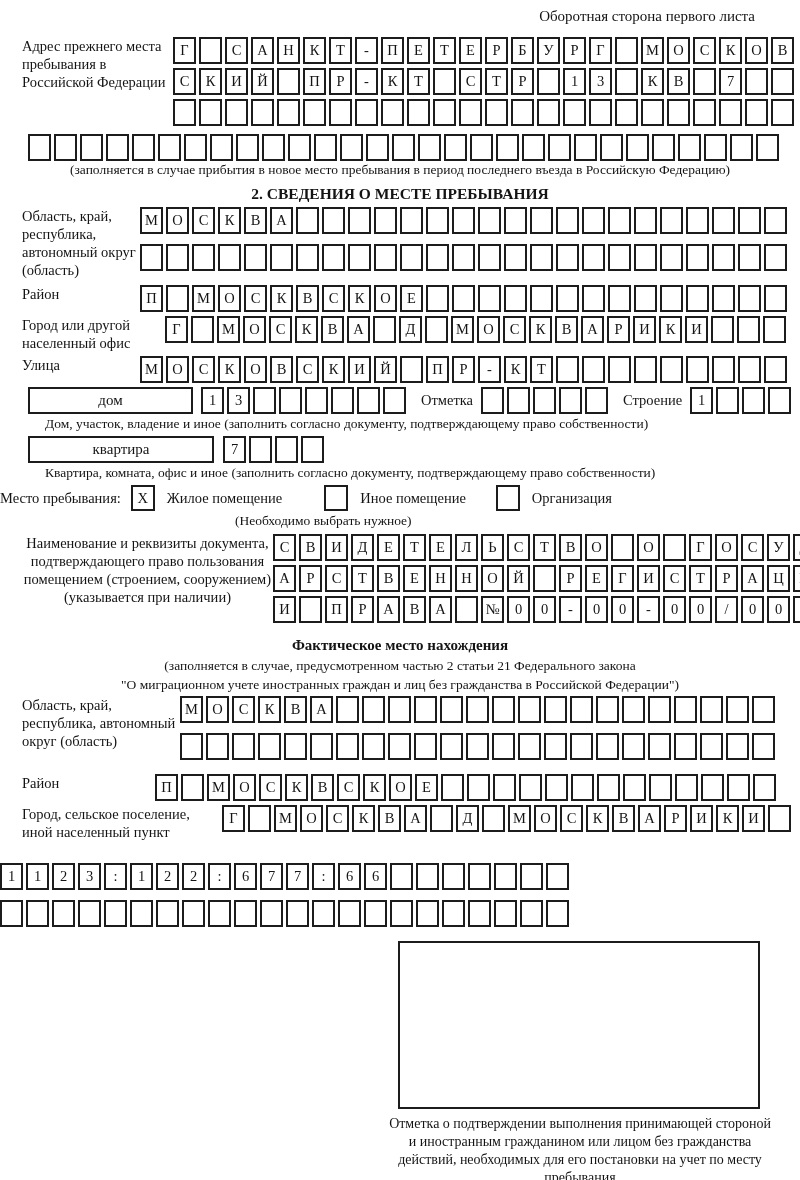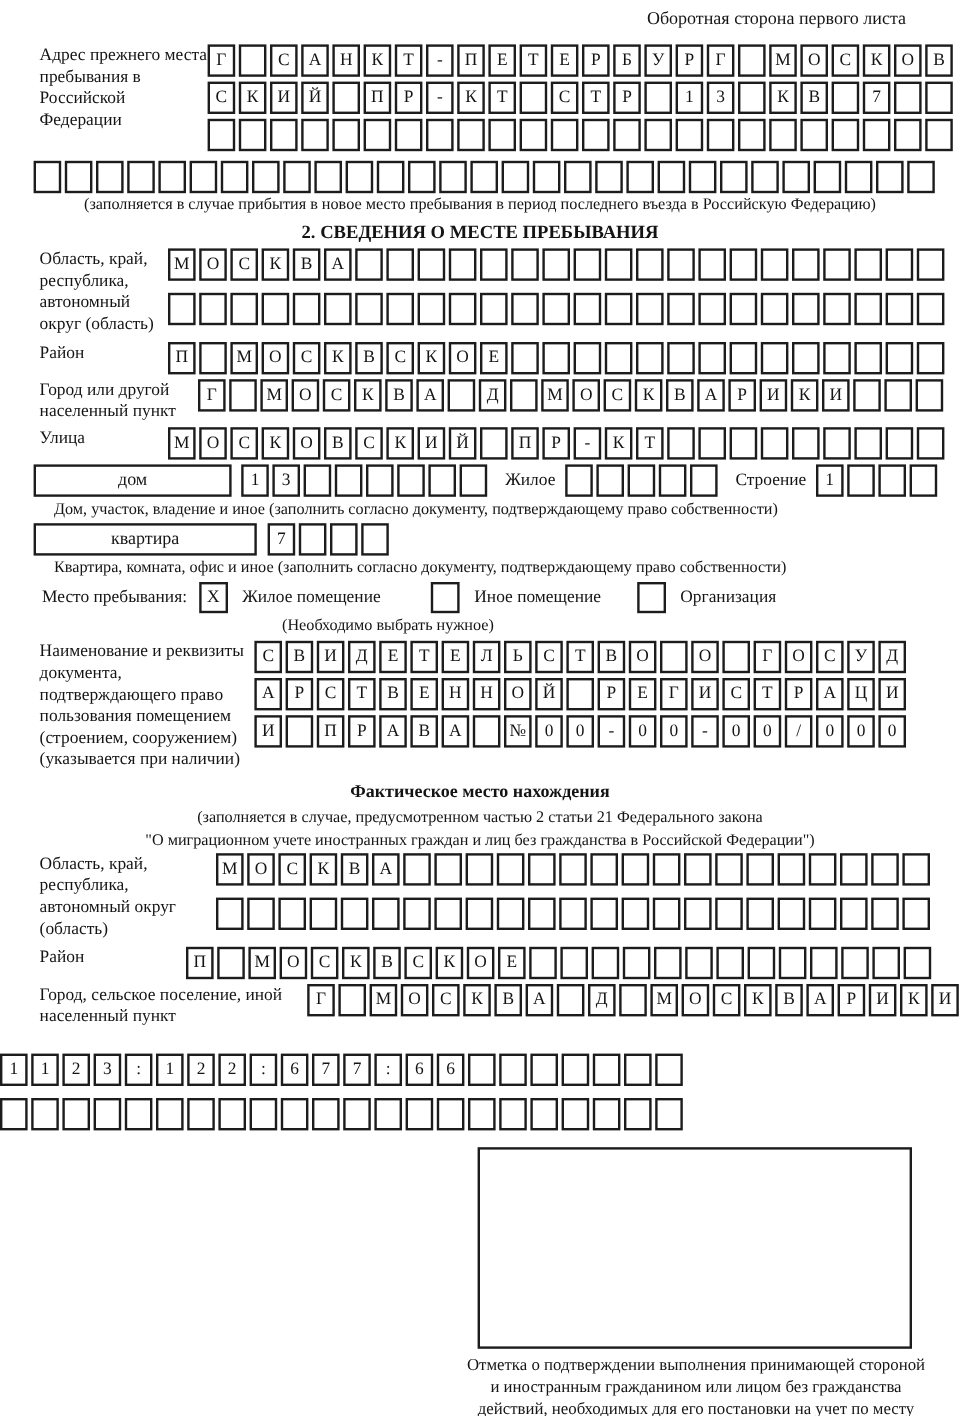--- a/index.html
+++ b/index.html
@@ -17,44 +17,44 @@
   .cell {
     flex: none; width: 23px; height: 27px; margin-right: 3px;
     border: 2px solid #1c1c1c;
     display: flex; align-items: center; justify-content: center;
     font-size: 14.5px; line-height: 1;
   }
   .cellcol .cells { margin-bottom: 4px; }
   .cellcol.gap12 .cells { margin-bottom: 10px; }
 
   .field { display: flex; align-items: flex-start; margin-bottom: 4px; }
-  .flabel { flex: none; font-size: 14.5px; line-height: 18px; padding-left: 33px; }
+  .flabel { flex: none; font-size: 14.5px; line-height: 18px; padding-left: 22px; }
   .w173 { width: 173px; } .w140 { width: 140px; } .w165 { width: 165px; }
-  .w240 { width: 212px; } .w180 { width: 180px; } .w155 { width: 155px; }
-  .w222 { width: 256px; }
+  .w240 { width: 273px; text-align: center; } .w180 { width: 180px; } .w155 { width: 155px; }
+  .w222 { width: 222px; }
 
   .note { font-size: 13.5px; line-height: 18px; }
   .center { text-align: center; }
   .indent { padding-left: 45px; margin: 1px 0 3px 0; }
 
   .sec-title { text-align: center; font-weight: bold; font-size: 15.5px; margin: 6px 0 4px 0; }
 
   .fullrow { margin: 3px 0 0 28px; }
 
   .inline-row { display: flex; align-items: center; margin: 2px 0 0 28px; text-align: center; }
   .wide-box {
     flex: none; height: 27px; border: 2px solid #1c1c1c;
     display: flex; align-items: center; justify-content: center;
     font-size: 15px;
   }
   .dom-box { width: 165px; margin-right: 8px; }
   .kv-box { width: 186px; margin-right: 9px; }
   .inline-label { font-size: 14.5px; margin: 0 8px 0 12px; }
 
-  .mesto-row { display: flex; align-items: center; padding-left: 35px; margin-top: 2px; }
+  .mesto-row { display: flex; align-items: center; margin-top: 2px; }
   .mesto-label { font-size: 14.5px; margin-right: 10px; }
   .checkbox {
     flex: none; width: 24px; height: 26px; border: 2px solid #1c1c1c;
     display: flex; align-items: center; justify-content: center;
     font-size: 14.5px; margin-right: 12px;
   }
   .opt-label { font-size: 14.5px; }
   .opt-label.gap-a { margin-right: 42px; }
   .opt-label.gap-b { margin-right: 30px; }
   .mesto-note { margin: 1px 0 4px 235px; font-size: 13.5px; line-height: 18px; }
@@ -282,21 +282,21 @@
         <div class="cell"></div>
         <div class="cell"></div>
         <div class="cell"></div>
         <div class="cell"></div>
         <div class="cell"></div>
         <div class="cell"></div>
       </div>
   </div>
 
   <div class="field">
-    <div class="flabel w165">Город или другой населенный пункт</div>
+    <div class="flabel w165">Город или другой населенный офис</div>
     <div class="cells">
         <div class="cell">Г</div>
         <div class="cell"></div>
         <div class="cell">М</div>
         <div class="cell">О</div>
         <div class="cell">С</div>
         <div class="cell">К</div>
         <div class="cell">В</div>
         <div class="cell">А</div>
         <div class="cell"></div>
@@ -354,21 +354,21 @@
     <div class="cells">
         <div class="cell">1</div>
         <div class="cell">3</div>
         <div class="cell"></div>
         <div class="cell"></div>
         <div class="cell"></div>
         <div class="cell"></div>
         <div class="cell"></div>
         <div class="cell"></div>
       </div>
-    <div class="inline-label">Жилое</div>
+    <div class="inline-label">Отметка</div>
     <div class="cells">
         <div class="cell"></div>
         <div class="cell"></div>
         <div class="cell"></div>
         <div class="cell"></div>
         <div class="cell"></div>
       </div>
     <div class="inline-label">Строение</div>
     <div class="cells">
         <div class="cell">1</div>

